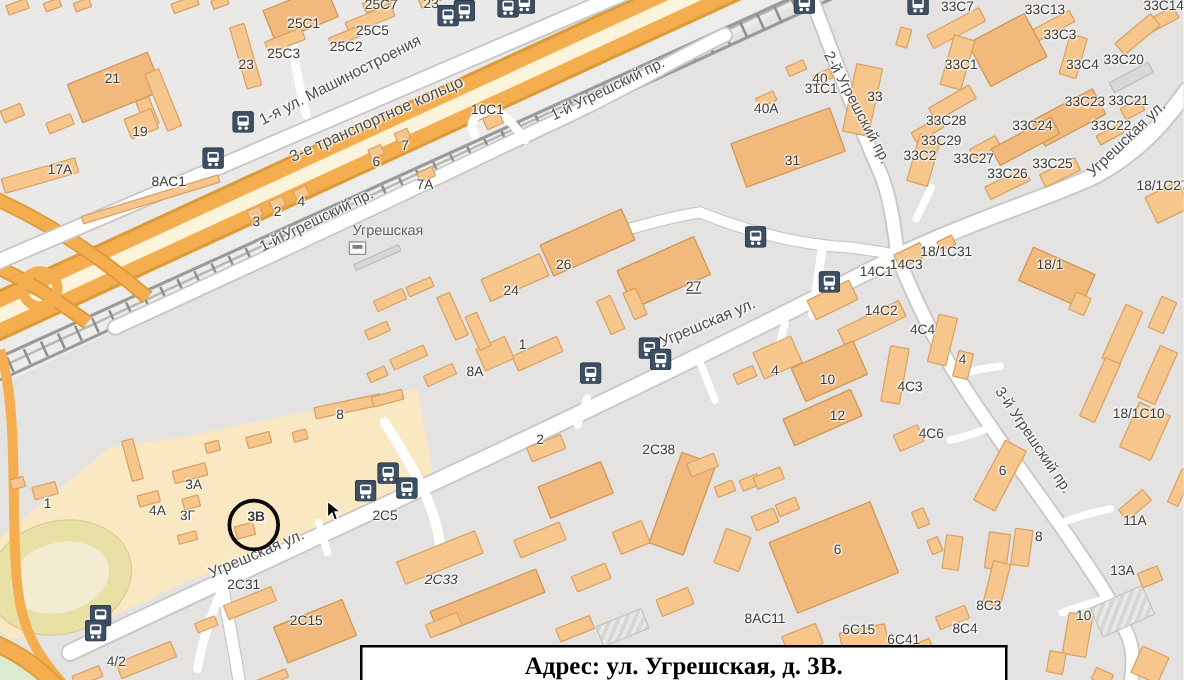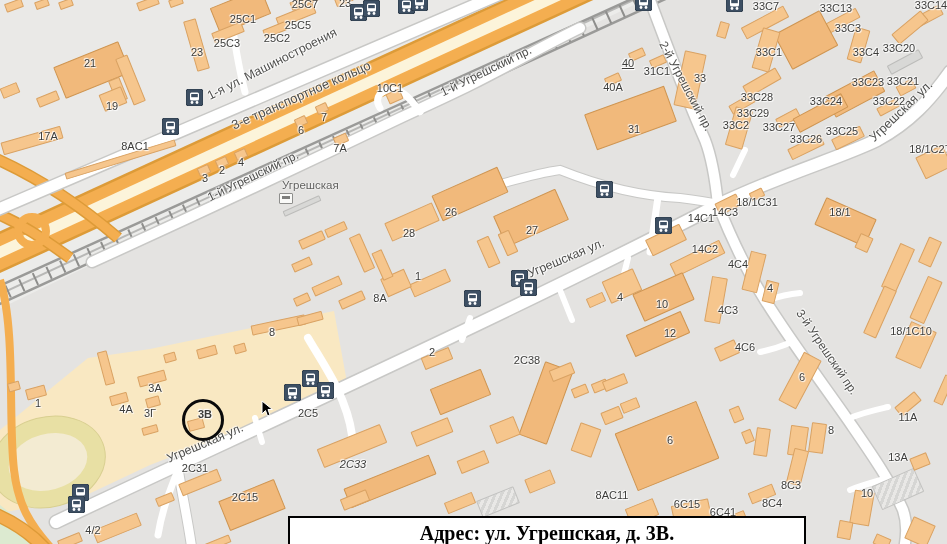--- a/index.html
+++ b/index.html
@@ -275,26 +275,26 @@
     <div class="blabel" style="left: 305px; top: 4px;">25C7</div>
     <div class="blabel" style="left: 345px; top: 3px;">23</div>
     <div class="blabel" style="left: 205px; top: 178px;">3</div>
     <div class="blabel" style="left: 222px; top: 170px;">2</div>
     <div class="blabel" style="left: 241px; top: 162px;">4</div>
     <div class="blabel" style="left: 301px; top: 130px;">6</div>
     <div class="blabel" style="left: 324px; top: 117px;">7</div>
     <div class="blabel" style="left: 340px; top: 148px;">7A</div>
     <div class="blabel" style="left: 390px; top: 88px;">10C1</div>
     <div class="blabel" style="left: 451px; top: 212px;">26</div>
-    <div class="blabel" style="left: 409px; top: 233px;">28</div>
-    <div class="blabel" style="left: 532px; top: 230px;">27</div>
+    <div class="blabel" style="left: 409px; top: 233px;">24</div>
+    <div class="blabel" style="left: 555px; top: 230px; text-decoration: underline;">27</div>
     <div class="blabel" style="left: 418px; top: 276px;">1</div>
     <div class="blabel" style="left: 380px; top: 298px;">8A</div>
     <div class="blabel" style="left: 620px; top: 297px;">4</div>
-    <div class="blabel" style="left: 628px; top: 63px; text-decoration: underline;">40</div>
+    <div class="blabel" style="left: 656px; top: 63px; text-decoration: underline;">40</div>
     <div class="blabel" style="left: 613px; top: 87px;">40A</div>
     <div class="blabel" style="left: 657px; top: 71px;">31C1</div>
     <div class="blabel" style="left: 700px; top: 78px;">33</div>
     <div class="blabel" style="left: 634px; top: 129px;">31</div>
     <div class="blabel" style="left: 766px; top: 6px;">33C7</div>
     <div class="blabel" style="left: 836px; top: 8px;">33C13</div>
     <div class="blabel" style="left: 931px; top: 5px;">33C14</div>
     <div class="blabel" style="left: 848px; top: 28px;">33C3</div>
     <div class="blabel" style="left: 769px; top: 52px;">33C1</div>
     <div class="blabel" style="left: 866px; top: 52px;">33C4</div>

